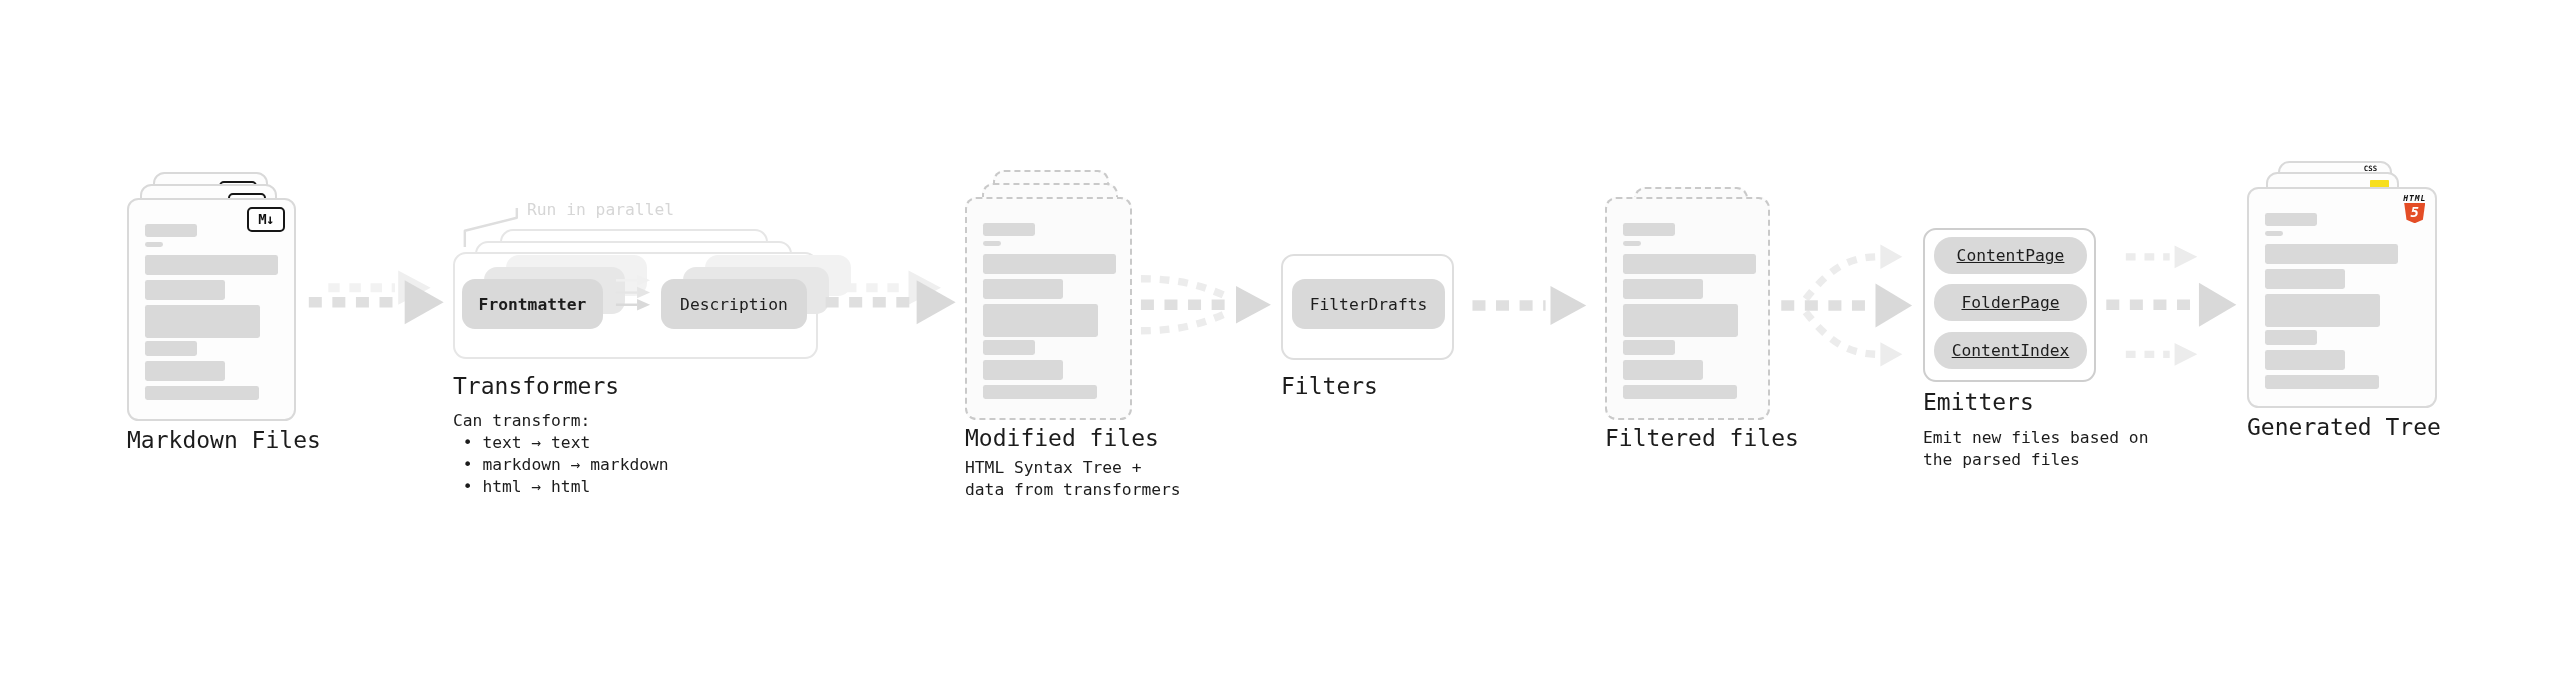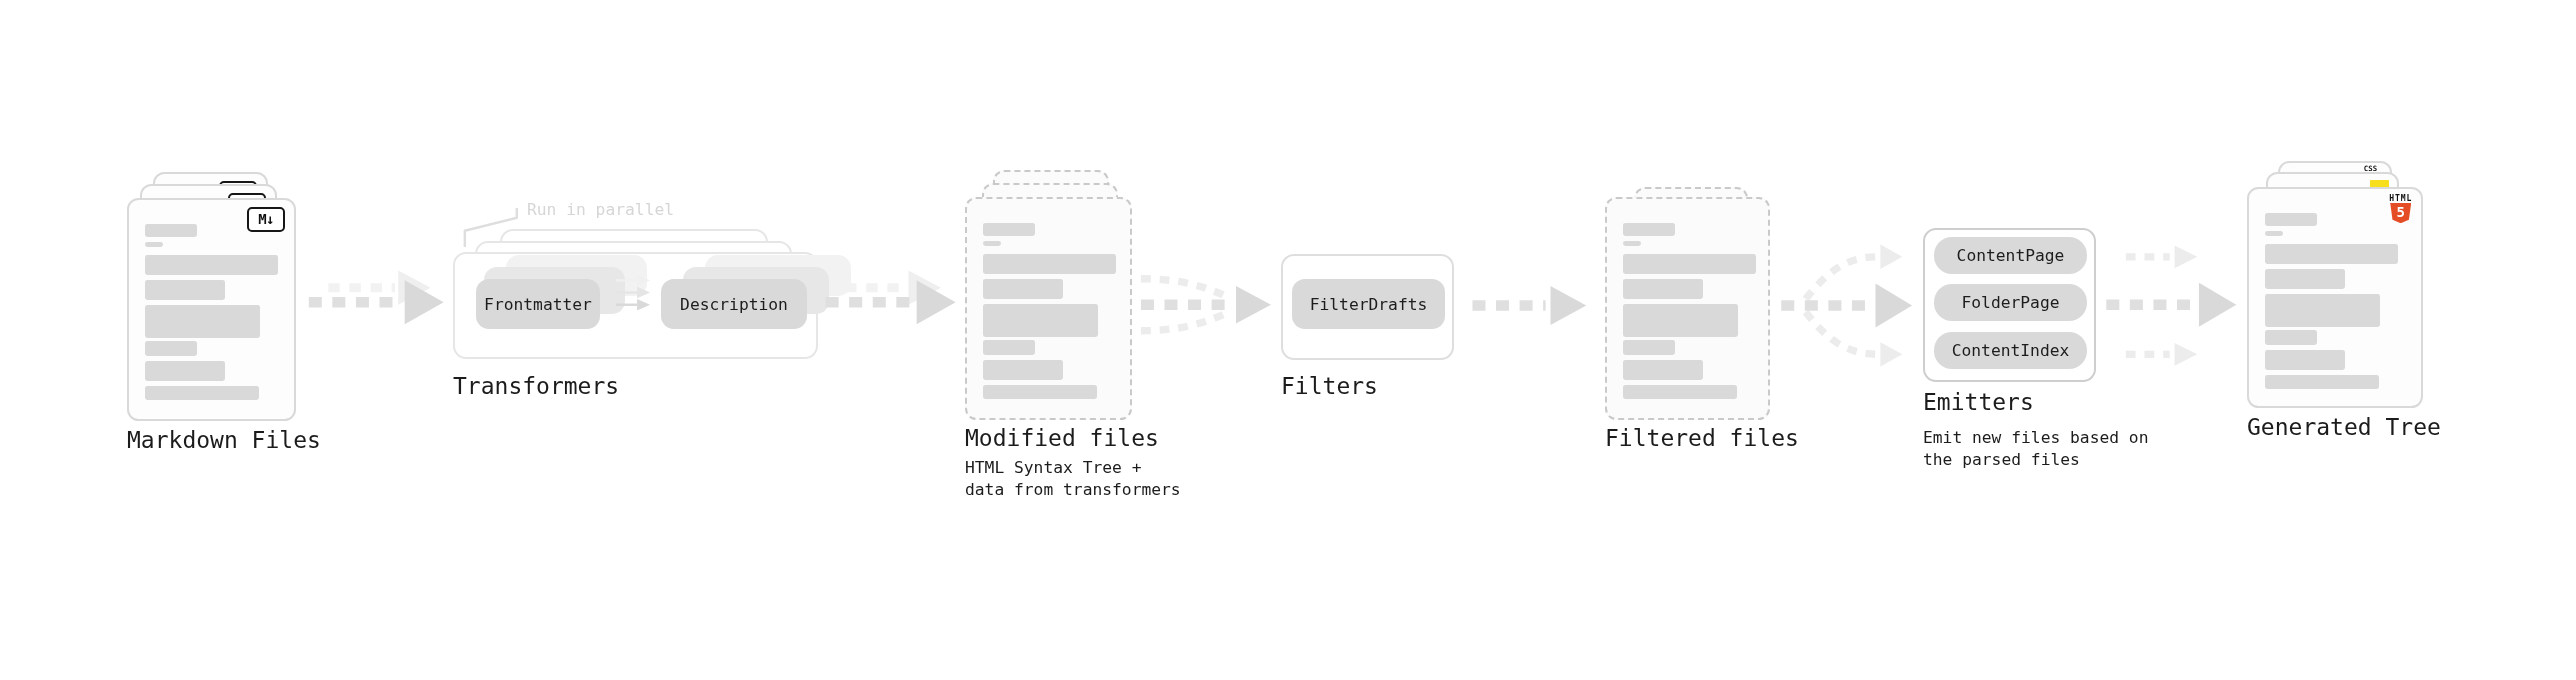--- a/index.html
+++ b/index.html
@@ -35,21 +35,21 @@
   .frame.t-box{border:2.4px solid #e6e6e6;}
   .frame.f-box{border:2.4px solid #dedede;}
   .frame.e-box{border:2.4px solid #cecece;}
   .pill{
     position:absolute;border-radius:13px;background:#d9d9d9;
     display:flex;align-items:center;justify-content:center;
     font-size:16.3px;color:#1d1d1d;white-space:nowrap;
   }
   .pill.ghost1{background:#e7e7e7;}
   .pill.ghost2{background:#f2f2f2;}
-  .pill.small{border-radius:18px;}
+  .pill.small{border-radius:18px;text-decoration:underline;}
   
   .title{position:absolute;font-size:23px;line-height:28px;color:#1c1c1c;white-space:nowrap;}
   .sub{position:absolute;font-size:16.3px;line-height:22px;color:#1c1c1c;white-space:pre;}
   .faint-note{position:absolute;font-size:16.3px;line-height:19.5px;color:#d6d6d6;white-space:nowrap;}
   .arrows{position:absolute;left:0;top:0;pointer-events:none;}
 </style>
 </head>
 <body>
 
 <div class="canvas">
@@ -83,33 +83,37 @@
   </div>
   <div class="title" style="left:127px;top:426px;">Markdown Files</div>
 
   <div>
     <div class="frame t-box" style="left:500px;top:229px;width:268px;height:106px;"></div>
     <div class="frame t-box" style="left:475px;top:241px;width:317px;height:106px;"></div>
     <div class="frame t-box" style="left:453px;top:252px;width:365px;height:107px;"></div>
 
     <div class="pill ghost2" style="left:506px;top:255px;width:141px;height:41px;"></div>
     <div class="pill ghost1" style="left:484px;top:267px;width:141px;height:47px;"></div>
-    <div class="pill" style="left:476px;top:279px;width:124px;height:50px;">
+    <div class="pill" style="left:462px;top:279px;width:141px;height:50px;font-weight:bold;">
         <span>Frontmatter</span>
       </div>
 
     <div class="pill ghost2" style="left:705px;top:255px;width:146px;height:41px;"></div>
     <div class="pill ghost1" style="left:683px;top:267px;width:146px;height:47px;"></div>
     <div class="pill" style="left:661px;top:279px;width:146px;height:50px;">
         <span>Description</span>
       </div>
 
     <div class="faint-note" style="left:527px;top:200px;">Run in parallel</div>
   </div>
   <div class="title" style="left:453px;top:372px;">Transformers</div>
+  <div class="sub" style="left:453px;top:410px;">Can transform:
+ • text → text
+ • markdown → markdown
+ • html → html</div>
 
   <div>
     <div class="card dashed" style="left:993px;top:170px;width:116px;height:98px;"></div>
     <div class="card dashed" style="left:982px;top:183px;width:136px;height:98px;"></div>
     <div class="card dashed" style="left:965px;top:197px;width:167px;height:223px;">
       <div class="file-body">
           <div class="bar" style="left: 16.3px; top: 24.4px; width: 52px; height: 13px;"></div>
           <div class="bar" style="left: 16.3px; top: 42px; width: 18px; height: 4.9px;"></div>
           <div class="bar" style="left: 16.3px; top: 55px; width: 133px; height: 19.5px;"></div>
           <div class="bar" style="left: 16.3px; top: 80px; width: 80px; height: 19.5px;"></div>
@@ -168,21 +172,21 @@
   <div>
     <div class="card solid" style="left:2278px;top:161px;width:114px;height:98px;">
       <div class="css-badge">
         <div class="css-txt">CSS</div>
         <div class="css-bar" style="background:#2563eb;"></div>
       </div>
     </div>
     <div class="card solid" style="left:2266px;top:172px;width:133px;height:98px;">
       <div class="js-badge" style="background:#f7df1e;"></div>
     </div>
-    <div class="card solid" style="left:2247px;top:187px;width:176px;height:221px;">
+    <div class="card solid" style="left:2247px;top:187px;width:190px;height:221px;font-style:italic;">
       <div class="html-badge">
         <div class="html-txt">HTML</div>
         <div class="shield" style="background:#e44d26;"><span>5</span></div>
       </div>
       <div class="file-body">
           <div class="bar" style="left: 16.3px; top: 24.4px; width: 52px; height: 13px;"></div>
           <div class="bar" style="left: 16.3px; top: 42px; width: 18px; height: 4.9px;"></div>
           <div class="bar" style="left: 16.3px; top: 55px; width: 133px; height: 19.5px;"></div>
           <div class="bar" style="left: 16.3px; top: 80px; width: 80px; height: 19.5px;"></div>
           <div class="bar" style="left: 16.3px; top: 105px; width: 115px; height: 32.5px;"></div>

